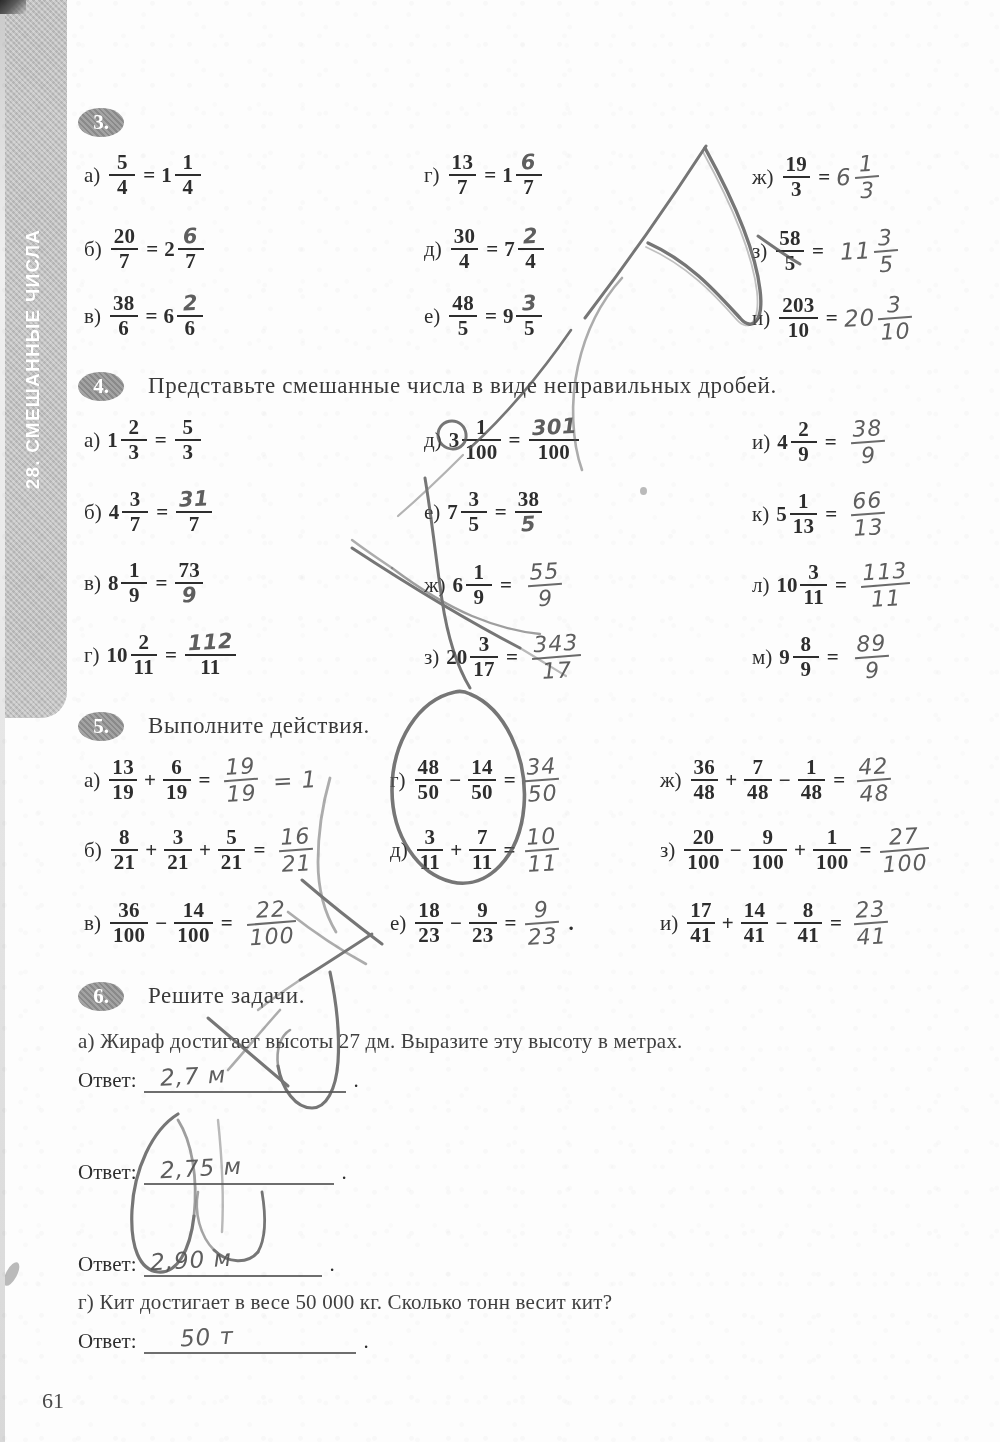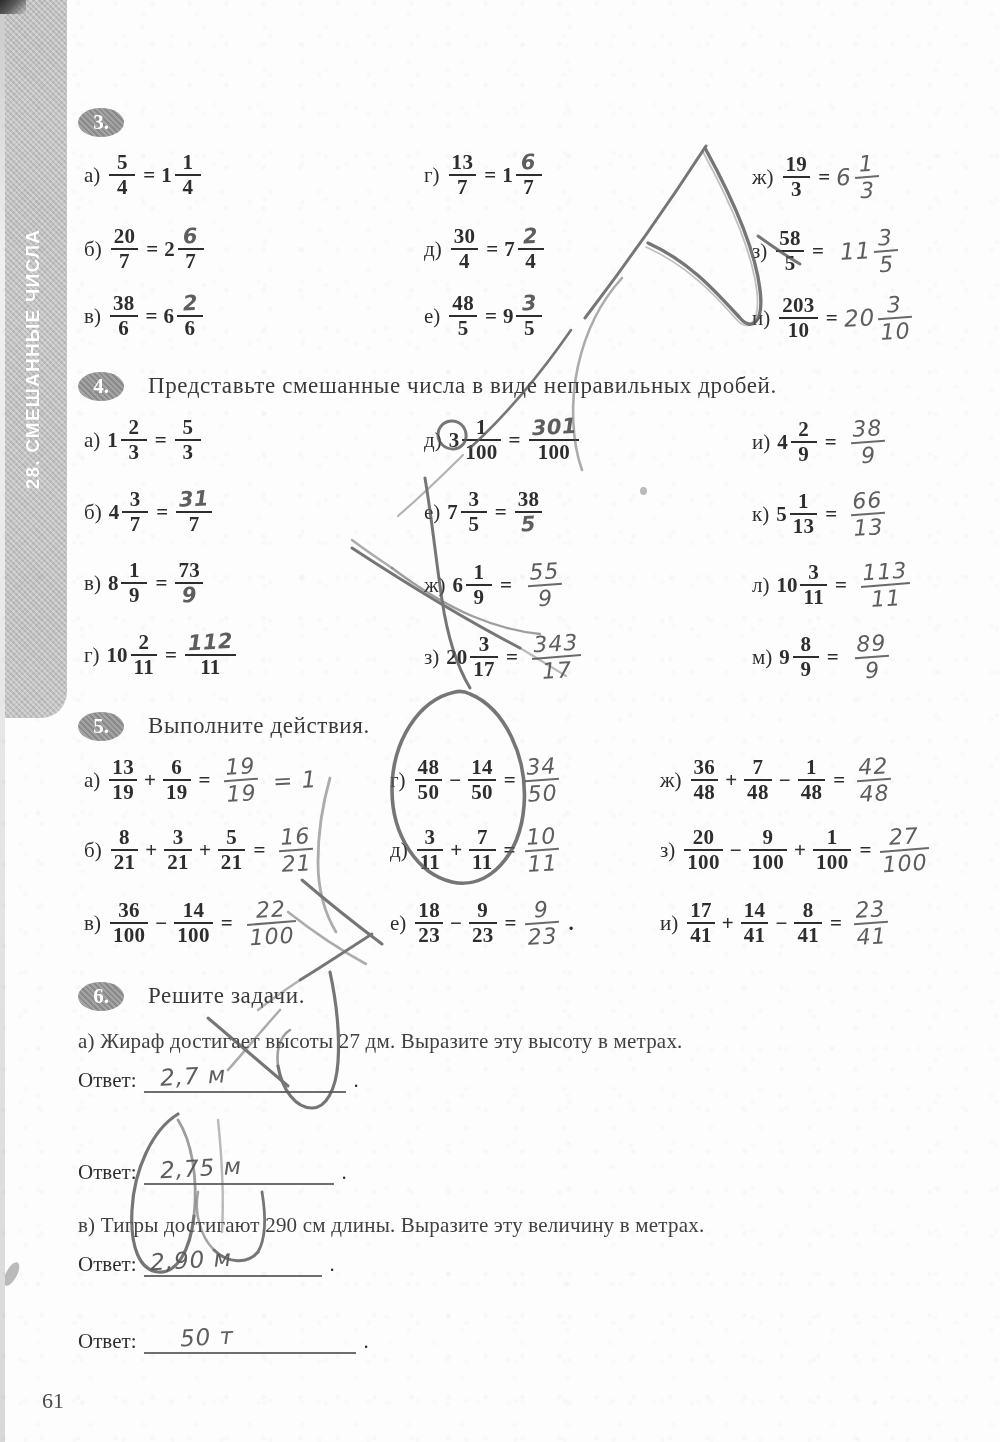--- a/index.html
+++ b/index.html
@@ -893,29 +893,29 @@
     </div>
 
     <div class="ans-row" style="left:78px; top:1155px;">
       <span class="ans-label">Ответ:</span>
       <span class="ans-blank" style="width:190px;">
         <span class="hw">2,75 м</span>
       </span>
       <span class="ans-period">.</span>
     </div>
 
-    <div class="wp" style="left:78px; top:1213px;">в) Тигры достигают 290 см длины. Выразите эту величину в метрах.</div>
     <div class="ans-row" style="left:78px; top:1247px;">
       <span class="ans-label">Ответ:</span>
       <span class="ans-blank" style="width:178px;">
         <span class="hw" style="left:6px;">2,90 м</span>
       </span>
       <span class="ans-period">.</span>
     </div>
 
+    <div class="wp" style="left:78px; top:1290px;">г) Кит достигает в весе 50 000 кг. Сколько тонн весит кит?</div>
     <div class="ans-row" style="left:78px; top:1324px;">
       <span class="ans-label">Ответ:</span>
       <span class="ans-blank" style="width:212px;">
         <span class="hw" style="left:36px;">50 т</span>
       </span>
       <span class="ans-period">.</span>
     </div>
 
   </div>
 

